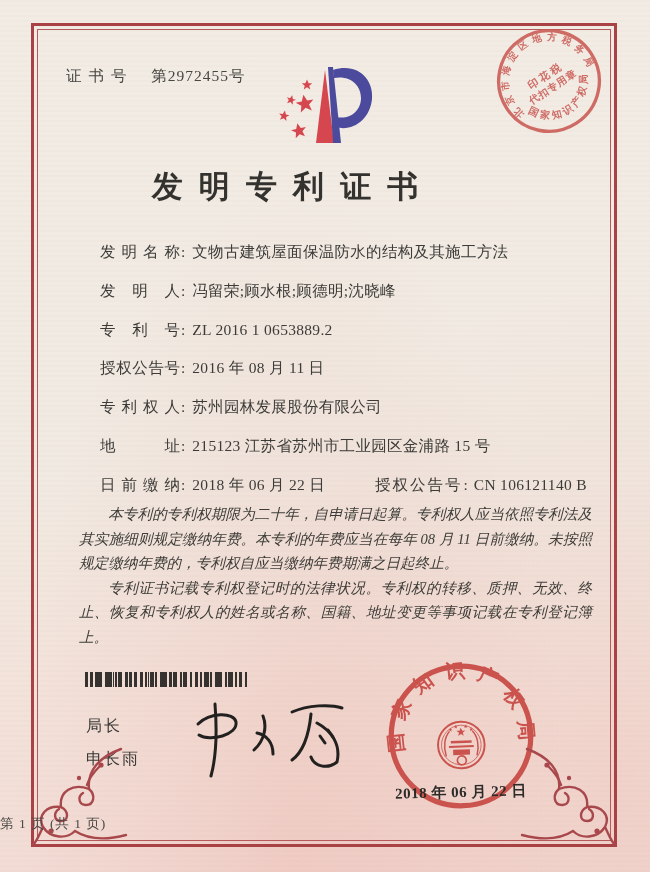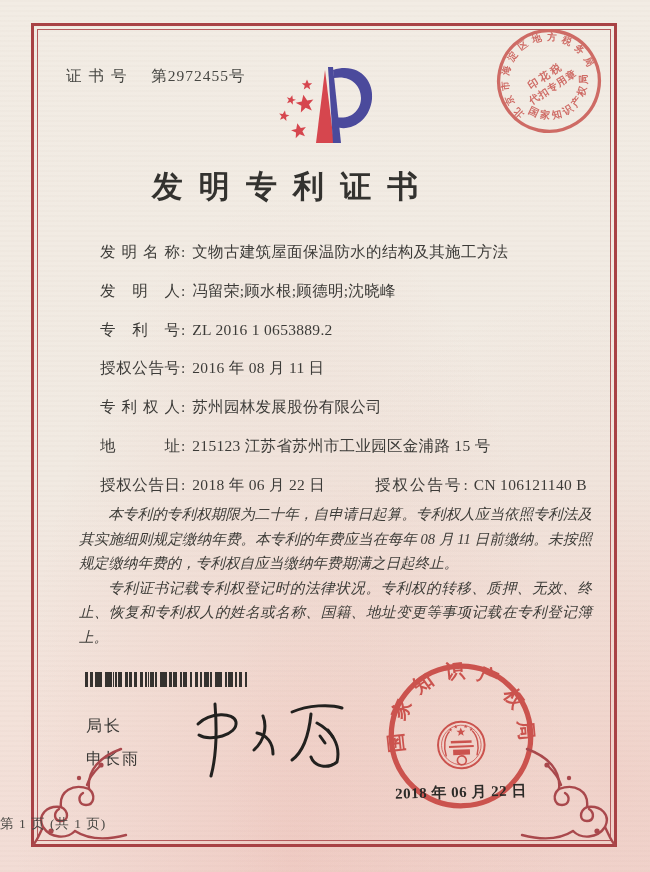--- a/index.html
+++ b/index.html
@@ -118,21 +118,21 @@
     <div class="frow">
       <span class="lbl">授权公告号</span><span class="colon">:</span><span class="val">2016 年 08 月 11 日</span>
     </div>
     <div class="frow">
       <span class="lbl">专利权人</span><span class="colon">:</span><span class="val">苏州园林发展股份有限公司</span>
     </div>
     <div class="frow">
       <span class="lbl">地址</span><span class="colon">:</span><span class="val">215123 江苏省苏州市工业园区金浦路 15 号</span>
     </div>
     <div class="frow">
-      <span class="lbl">授权公告日</span><span class="colon">:</span><span class="val">2018 年 06 月 22 日</span>
+      <span class="lbl">日前缴纳</span><span class="colon">:</span><span class="val">2018 年 06 月 22 日</span>
       <span class="grant">
         <span class="lbl2">授权公告号</span><span class="colon">:</span><span class="val">CN 106121140 B</span>
       </span>
     </div>
   </div>
 
   <div class="body-text">
     <p>本专利的专利权期限为二十年，自申请日起算。专利权人应当依照专利法及其实施细则规定缴纳年费。本专利的年费应当在每年 08 月 11 日前缴纳。未按照规定缴纳年费的，专利权自应当缴纳年费期满之日起终止。</p>
     <p>专利证书记载专利权登记时的法律状况。专利权的转移、质押、无效、终止、恢复和专利权人的姓名或名称、国籍、地址变更等事项记载在专利登记簿上。</p>
   </div>

